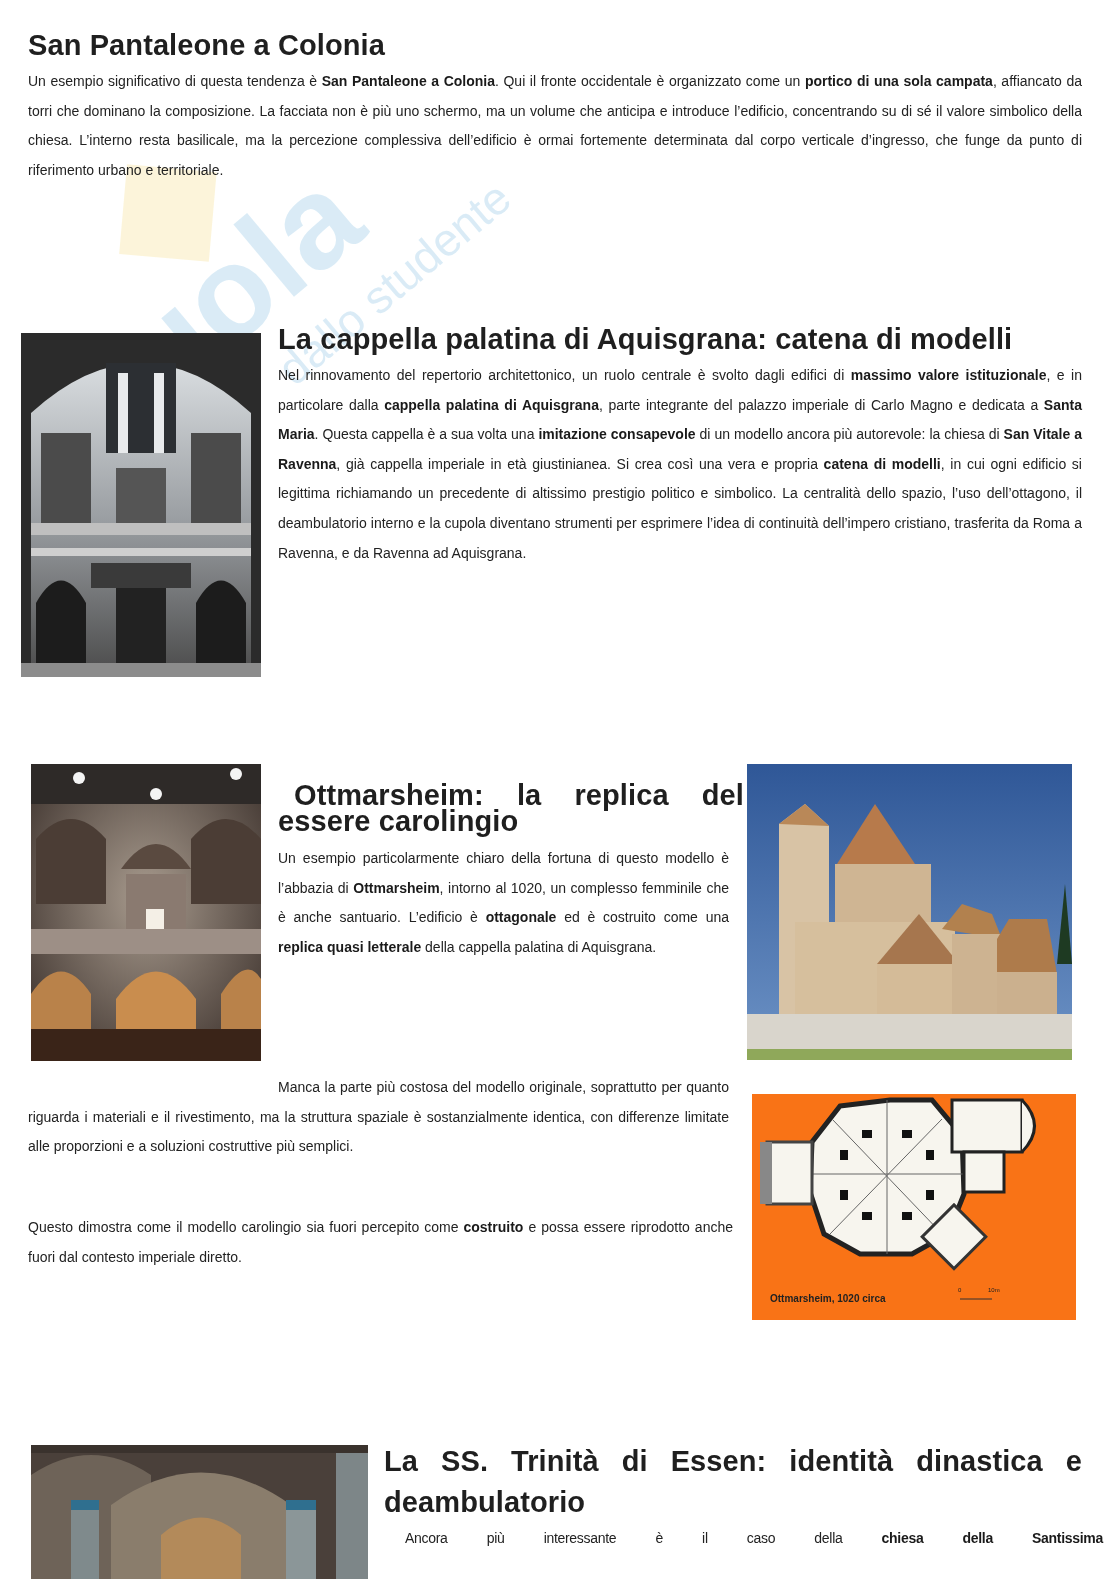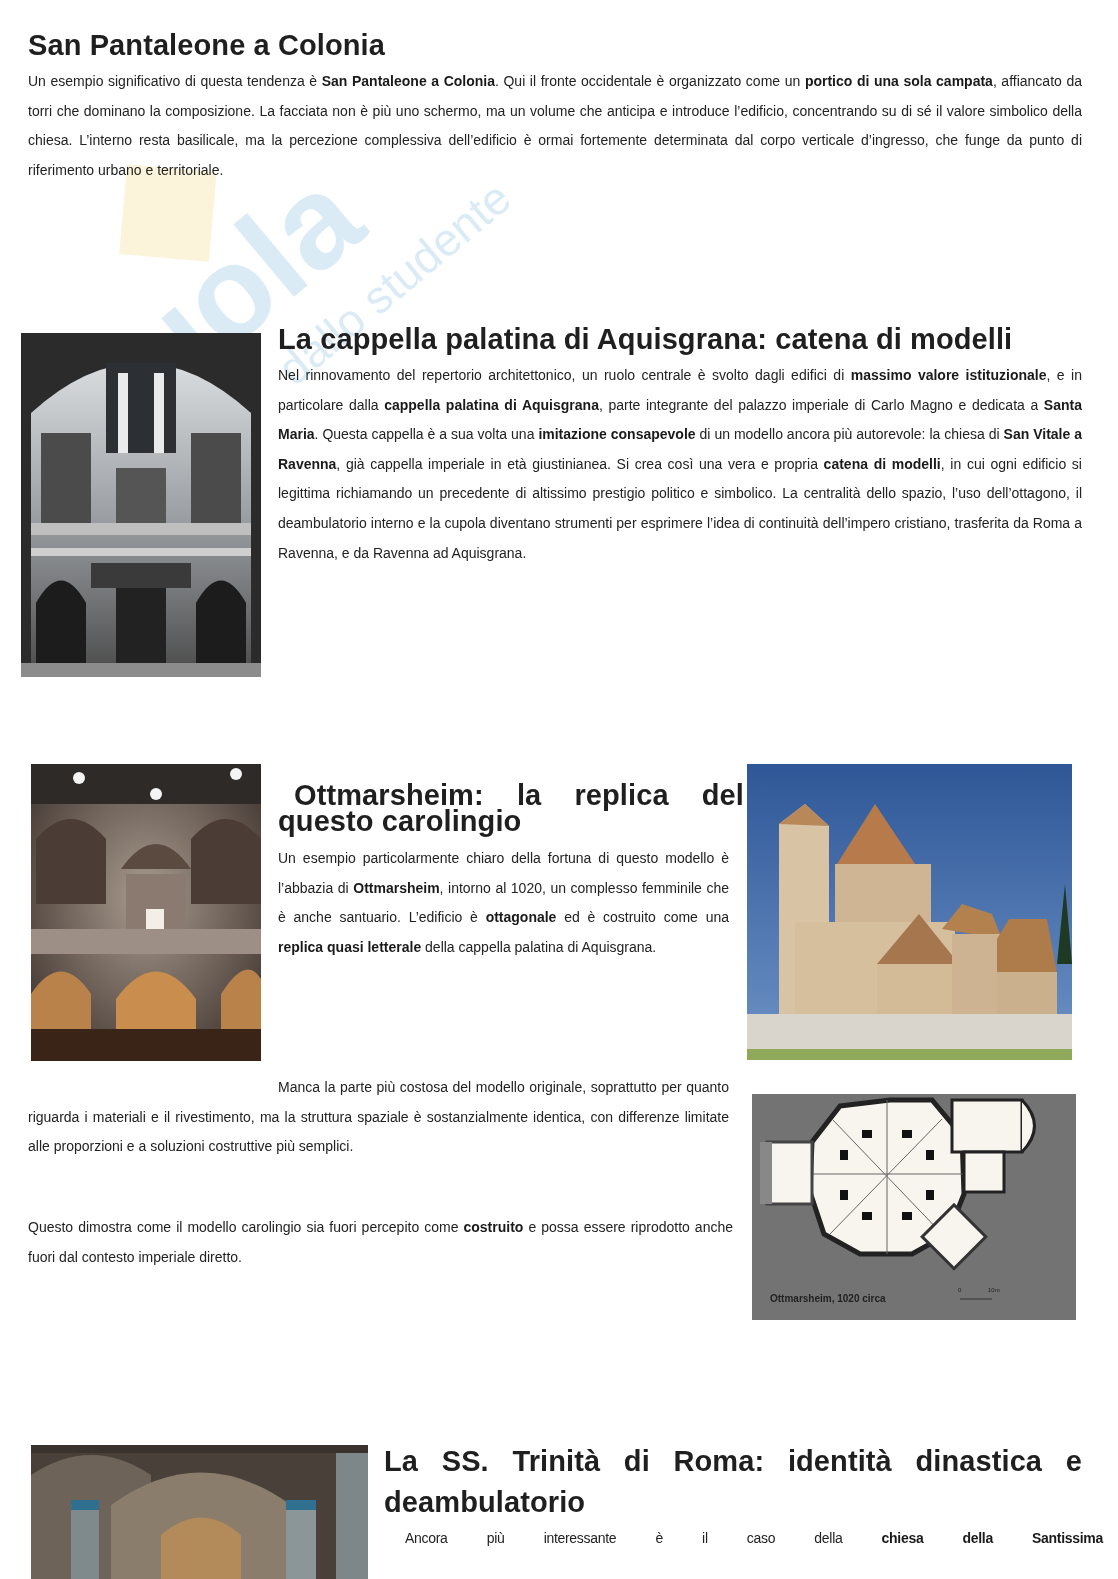--- a/index.html
+++ b/index.html
@@ -98,21 +98,21 @@
       <path d="M0 297 V230 Q30 185 60 230 V297 Z" fill="#b9824a"></path>
       <path d="M85 297 V235 Q125 180 165 235 V297 Z" fill="#c98d4e"></path>
       <path d="M190 297 V230 Q215 190 230 215 V297 Z" fill="#b9824a"></path>
       <rect x="0" y="265" width="230" height="32" fill="#3a2418"></rect>
     </svg>
   </div>
 
   <h2 class="title abs just-last" style="left:278px; top:774px; width:450px; text-align:justify;margin-left:16px;">
     <span>Ottmarsheim: la replica del</span>
   </h2>
-  <h2 class="title abs" style="left:278px; top:800px;">questo carolingio</h2>
+  <h2 class="title abs" style="left:278px; top:800px;">essere carolingio</h2>
 
   <p class="para abs" style="left:278px; top:844px; width:451px;"><span>Un esempio particolarmente chiaro della fortuna di questo modello è l’abbazia di </span><b>Ottmarsheim</b><span>, intorno al 1020, un complesso femminile che è anche santuario. L’edificio è </span><b>ottagonale</b><span> ed è costruito come una </span><b>replica quasi letterale</b><span> della cappella palatina di Aquisgrana.</span></p>
 
   <div class="img" style="left:747px; top:764px; width:325px; height:296px;">
     <svg viewBox="0 0 325 296" preserveAspectRatio="none">
       <defs>
         <linearGradient id="gS" x1="0" y1="0" x2="0" y2="1">
           <stop offset="0" stop-color="#2f5797"></stop>
             <stop offset="1" stop-color="#6d93c6"></stop>
         </linearGradient>
@@ -131,21 +131,21 @@
       <rect x="250" y="208" width="60" height="50" fill="#cbb08e"></rect>
       <polygon points="310,200 318,120 325,200" fill="#1e3a22"></polygon>
       <rect x="0" y="250" width="325" height="46" fill="#d9d5cc"></rect>
       <rect x="0" y="285" width="325" height="11" fill="#8fa85a"></rect>
     </svg>
   </div>
 
   <p class="para abs" style="left:28px; top:1073px; width:701px; text-indent:250px;"><span>Manca la parte più costosa del modello originale, soprattutto per quanto riguarda i materiali e il rivestimento, ma la struttura spaziale è sostanzialmente identica, con differenze limitate alle proporzioni e a soluzioni costruttive più semplici.</span></p>
   <p class="para abs" style="left:28px; top:1213px; width:705px;"><span> Questo dimostra come il modello carolingio sia fuori percepito come </span><b>costruito</b><span> e possa essere riprodotto anche fuori dal contesto imperiale diretto.</span></p>
 
-  <div class="img" style="left:752px; top:1094px; width:324px; height:226px; background:#737373;">
+  <div class="img" style="left:752px; top:1094px; width:324px; height:226px; background:#f97316;">
     <svg viewBox="0 0 324 226" preserveAspectRatio="none">
       <polygon points="88,12 138,6 180,6 210,42 212,100 196,140 160,160 108,160 72,140 58,98 60,48" fill="#f7f5ee" stroke="#222" stroke-width="5"></polygon>
       <g stroke="#666" stroke-width="1">
         <line x1="135" y1="6" x2="135" y2="160"></line>
         <line x1="58" y1="80" x2="212" y2="80"></line>
         <line x1="80" y1="25" x2="192" y2="142"></line>
         <line x1="190" y1="25" x2="78" y2="140"></line>
       </g>
       <rect x="15" y="48" width="45" height="62" fill="#f7f5ee" stroke="#444" stroke-width="3"></rect>
       <rect x="8" y="48" width="12" height="62" fill="#888"></rect>
@@ -179,16 +179,16 @@
       <path d="M80 134 V60 Q170 -5 260 60 V134 Z" fill="#8a7d6c"></path>
       <path d="M130 134 V90 Q170 55 210 90 V134 Z" fill="#b38a5a"></path>
       <rect x="40" y="55" width="28" height="79" fill="#7f8a8c"></rect>
       <rect x="40" y="55" width="28" height="10" fill="#2f6f8f"></rect>
       <rect x="255" y="55" width="30" height="79" fill="#8b9698"></rect>
       <rect x="255" y="55" width="30" height="10" fill="#2f6f8f"></rect>
       <rect x="305" y="0" width="32" height="134" fill="#7d8688"></rect>
       <rect x="0" y="0" width="337" height="8" fill="#3a322d"></rect>
     </svg>
   </div>
-  <h2 class="title abs narrow" style="left:384px; top:1440px; width:698px; text-align:justify; text-align-last:justify;">La SS. Trinità di Roma: identità dinastica e</h2>
+  <h2 class="title abs narrow" style="left:384px; top:1440px; width:698px; text-align:justify; text-align-last:justify;">La SS. Trinità di Essen: identità dinastica e</h2>
   <h2 class="title abs narrow" style="left:384px; top:1481px;">deambulatorio</h2>
   <p class="para abs narrow" style="left:384px; top:1524px; width:698px; text-align-last:justify; letter-spacing:-0.3px;"><span>Ancora più interessante è il caso della </span><b>chiesa della Santissima</b></p>
 </section>
 
 </body></html>

